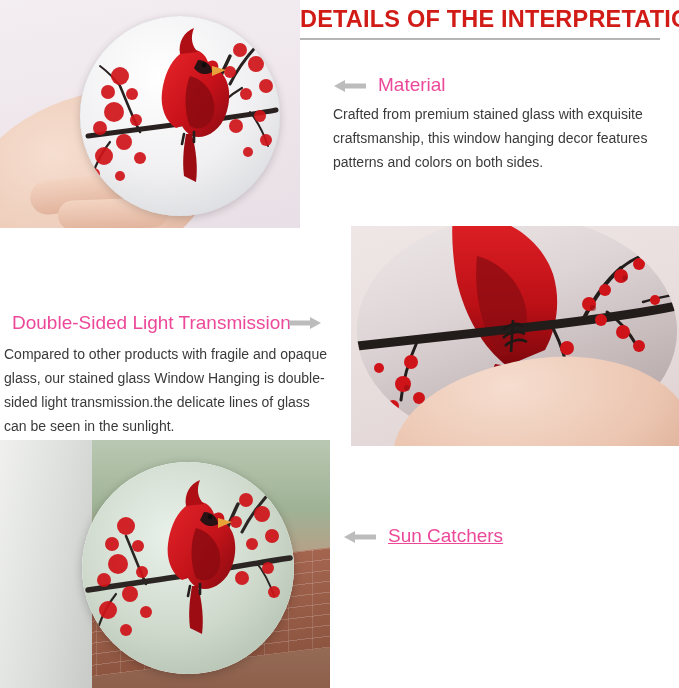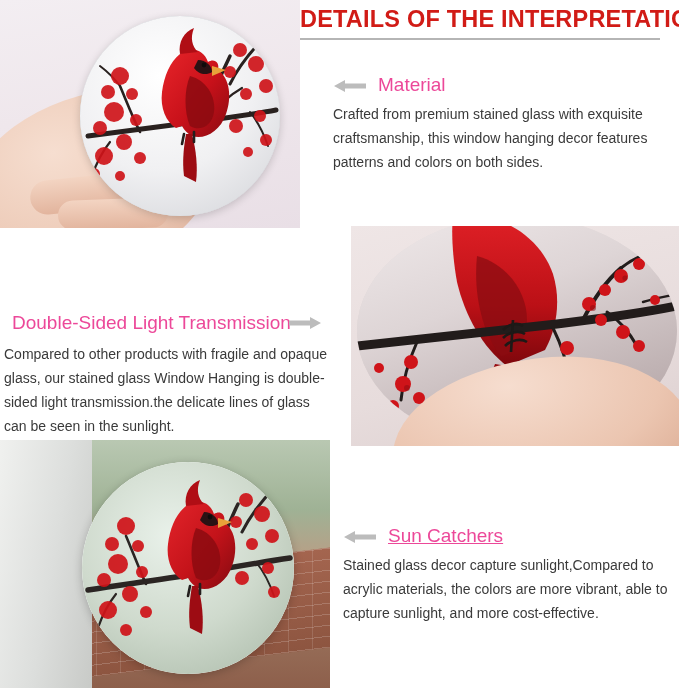--- a/index.html
+++ b/index.html
@@ -394,15 +394,14 @@
             <path d="M118 122 L118 132"></path>
         </g>
       </svg>
     </div>
   </div>
 
   <svg class="arrow" style="left:343px; top:529px;" viewBox="0 0 34 16">
     <path d="M1 8 L12 2 L12 5.5 L33 5.5 L33 10.5 L12 10.5 L12 14 Z" fill="#bcbcbc"></path>
   </svg>
   <div class="sect-head" style="left:388px; top:525px;text-decoration:underline;">Sun Catchers</div>
-  <div class="sect-body" style="left:343px; top:553px; width:328px;">Stained glass decor capture sunlight,Compared to acrylic materials, the colors are more vibrant, able to capture sunlight, and more cost-effective.</div>
 
 </div>
 
 </body></html>

